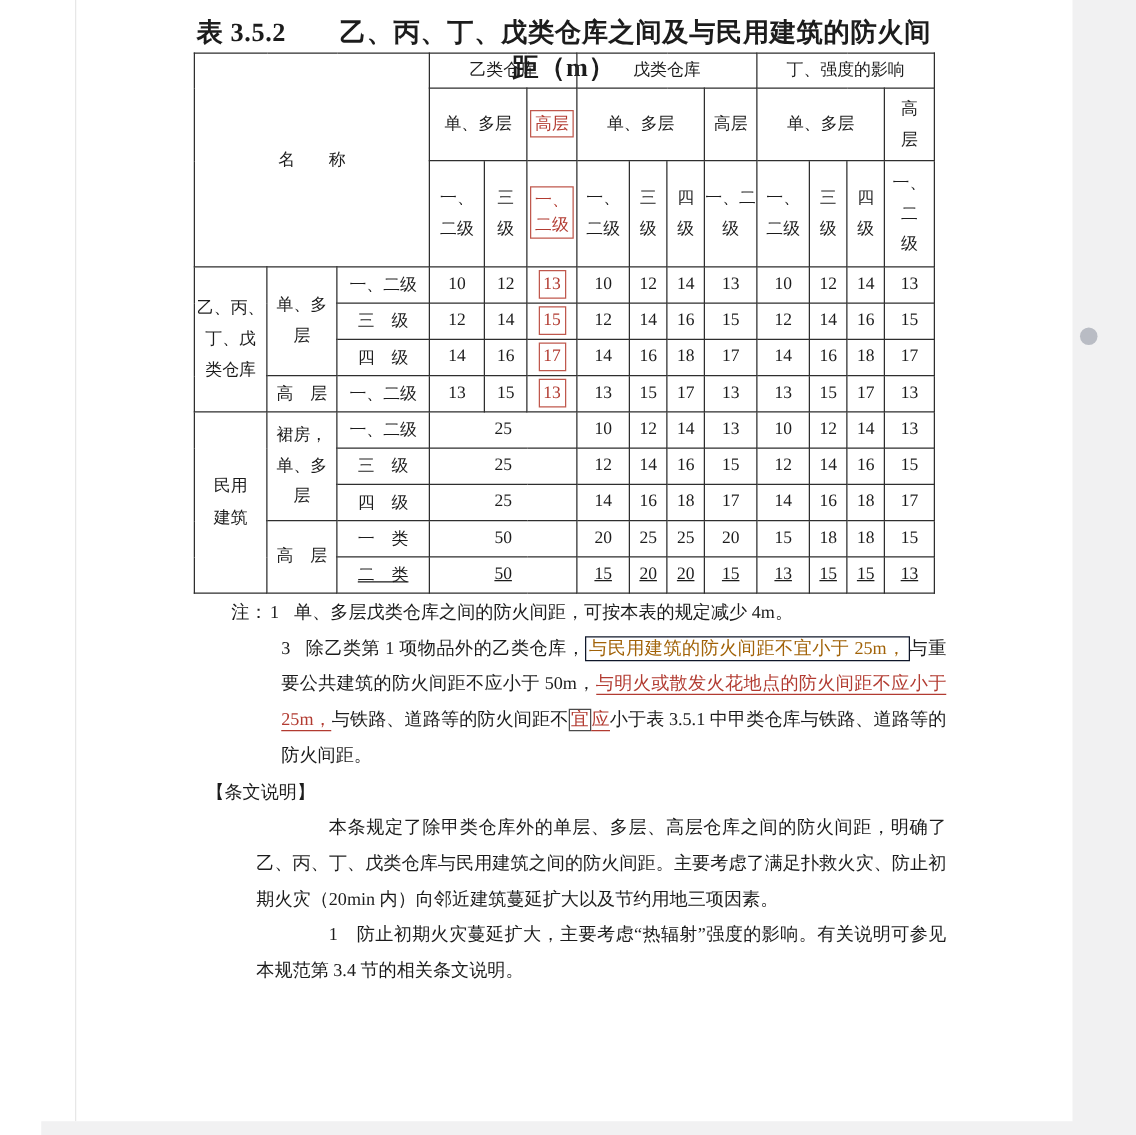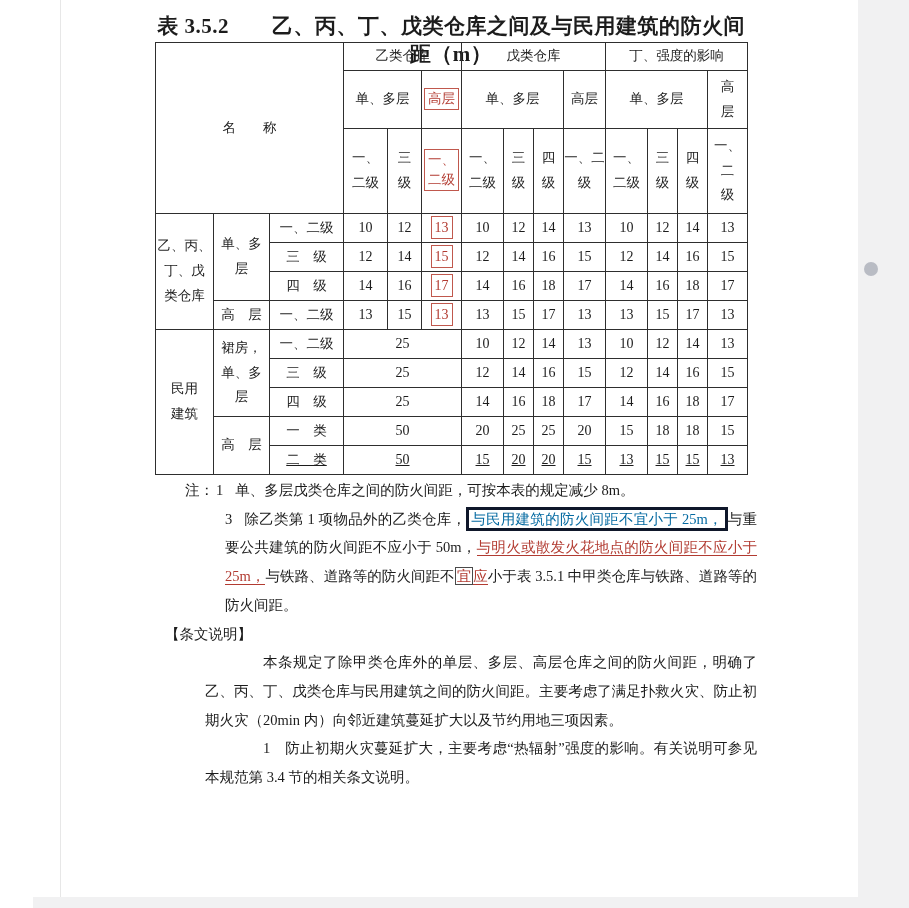--- a/index.html
+++ b/index.html
@@ -14,21 +14,21 @@
   .fire-table .pre{white-space:pre-line;}
   .fire-table td.num{font-size:14px;}
   .rbox{display:inline-block;border:1px solid #c0584d;color:#b23b31;padding:0 3px;line-height:1.5;
         white-space:pre-line;}
   .textblock{position:absolute;left:165px;top:476px;width:592px;font-size:14.5px;
              line-height:28.7px;text-align:justify;}
   .note{margin-left:60px;}
   .note.first{margin-left:20px;}
   .note-prefix{margin-right:2px;}
   .note-no{margin-right:12px;}
-  .seg-redbox{color:#0369a1;border:3px solid #0f172a;padding:1px 2px;}
+  .seg-redbox{color:#a16207;border:1px solid #0f172a;padding:1px 2px;}
   .seg-redul{color:#b23b31;border-bottom:1px solid #b23b31;}
   .seg-charbox{color:#b23b31;border:1px solid #4a4a4a;padding:0 1px;}
   .cmt-heading{font-weight:normal;}
   .cmt-para{text-indent:58px;margin-left:40px;}
   .right-strip{position:absolute;right:0;top:0;width:51px;height:908px;background:#f1f1f2;}
   .scroll-dot{position:absolute;left:6px;top:262px;width:14px;height:14px;border-radius:50%;background:#b9bcc4;}
   .bottom-strip{position:absolute;left:33px;bottom:0;width:876px;height:11px;background:#f1f1f2;}
 </style>
 </head>
 <body>
@@ -224,21 +224,21 @@
           <td class="num">13</td>
           <td class="num">15</td>
           <td class="num">15</td>
           <td class="num">13</td>
         </tr>
       </tbody>
   </table>
 
   <div class="textblock">
     <div id="notes">
-        <div class="note first"><span class="note-prefix">注：</span><span class="note-no">1</span><span>单、多层戊类仓库之间的防火间距，可按本表的规定减少 8m。</span></div>
+        <div class="note first"><span class="note-prefix">注：</span><span class="note-no">1</span><span>单、多层戊类仓库之间的防火间距，可按本表的规定减少 4m。</span></div>
         <div class="note"><span class="note-no">3</span><span>除乙类第 1 项物品外的乙类仓库，</span><span class="seg-redbox">与民用建筑的防火间距不宜小于 25m，</span><span>与重要公共建筑的防火间距不应小于 50m，</span><span class="seg-redul">与明火或散发火花地点的防火间距不应小于 25m，</span><span>与铁路、道路等的防火间距不</span><span class="seg-charbox">宜</span><span class="seg-redul">应</span><span>小于表 3.5.1 中甲类仓库与铁路、道路等的防火间距。</span></div>
       </div>
     <div class="cmt-heading">【条文说明】</div>
     <div id="cmt-paras">
         <div class="cmt-para">本条规定了除甲类仓库外的单层、多层、高层仓库之间的防火间距，明确了乙、丙、丁、戊类仓库与民用建筑之间的防火间距。主要考虑了满足扑救火灾、防止初期火灾（20min 内）向邻近建筑蔓延扩大以及节约用地三项因素。</div>
         <div class="cmt-para">1　防止初期火灾蔓延扩大，主要考虑“热辐射”强度的影响。有关说明可参见本规范第 3.4 节的相关条文说明。</div>
       </div>
   </div>
 
   <div class="right-strip">

